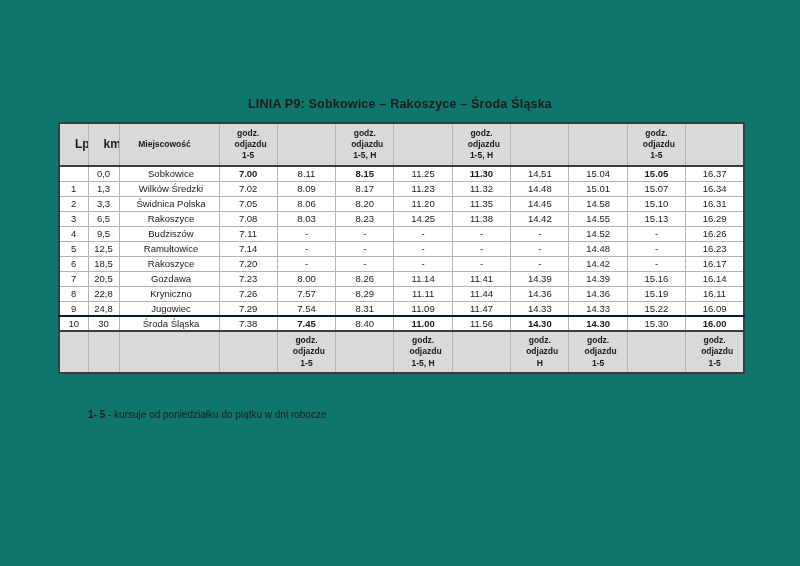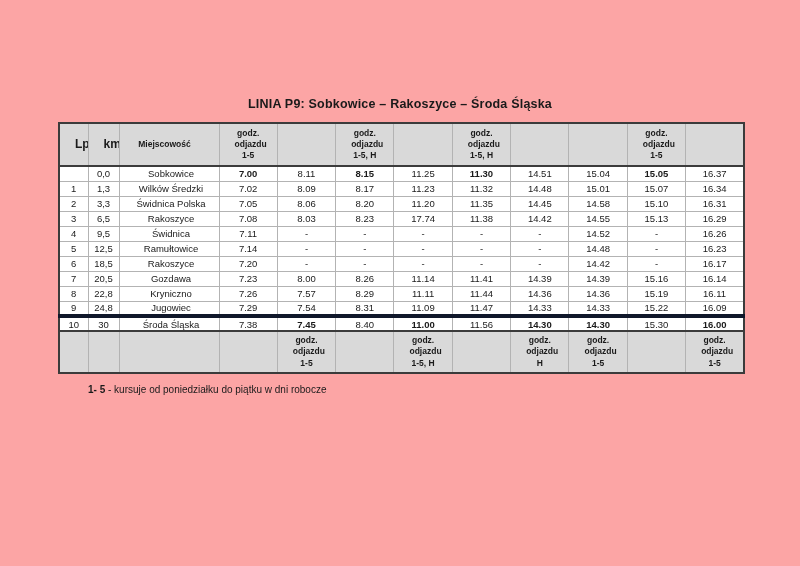--- a/index.html
+++ b/index.html
@@ -3,21 +3,21 @@
 <meta charset="utf-8">
 <style>
   * { box-sizing: border-box; }
   html, body { margin: 0; padding: 0; }
   body {
     width: 800px; height: 566px;
     background: #ffffff;
     font-family: "Liberation Sans", sans-serif;
     color: #1a1a1a;
   }
-  .page { position: relative; width: 800px; height: 566px; overflow: hidden; background: #fca5a5; }
+  .page { position: relative; width: 800px; height: 566px; overflow: hidden; background: #0f766e; }
 
   .title {
     position: absolute; top: 97px; left: 0; width: 100%;
     margin: 0; text-align: center;
     font-size: 12.5px; font-weight: 700; letter-spacing: 0.2px;
   }
 
   table.timetable {
     position: absolute; left: 58px; top: 122px; width: 687px;
     border-collapse: collapse; table-layout: fixed;
@@ -37,25 +37,25 @@
   }
   thead th { height: 43px; border-bottom: 2px solid #3b3b3b; }
   tfoot th { height: 42px; border-top: 2px solid #3b3b3b; }
   thead th.corner-place, tbody td.place { text-align: center; padding-left: 6px; }
   thead th.corner-lp, thead th.corner-km { font-size: 12px; }
 
   tbody td {
     font-size: 9.5px; height: 15px; padding: 0 2px;
     text-align: center; vertical-align: middle; background: #ffffff;
   }
-  tbody tr.last-row td { border-top: 4px solid #0f172a; }
+  tbody tr.last-row td { border-top: 2px solid #0f172a; }
   td.bold { font-weight: 700; }
 
   .legend {
-    position: absolute; left: 88px; top: 383px;
+    position: absolute; left: 88px; top: 408px;
     font-size: 10px; line-height: 14px; color: #1a1a1a;
   }
   .legend .sym { font-weight: 700; }
 </style>
 </head>
 <body>
 
 <div class="page">
 
   <h1 class="title">LINIA P9: Sobkowice – Rakoszyce – Środa Śląska</h1>
@@ -142,31 +142,31 @@
           <td class="time">15.10</td>
           <td class="time">16.31</td>
         </tr>
         <tr class="data-row">
           <td class="lp">3</td>
           <td class="km">6,5</td>
           <td class="place">Rakoszyce</td>
           <td class="time">7.08</td>
           <td class="time">8.03</td>
           <td class="time">8.23</td>
-          <td class="time">17.74</td>
+          <td class="time">14.25</td>
           <td class="time">11.38</td>
           <td class="time">14.42</td>
           <td class="time">14.55</td>
           <td class="time">15.13</td>
           <td class="time">16.29</td>
         </tr>
         <tr class="data-row">
           <td class="lp">4</td>
           <td class="km">9,5</td>
-          <td class="place">Świdnica</td>
+          <td class="place">Budziszów</td>
           <td class="time">7.11</td>
           <td class="time">-</td>
           <td class="time">-</td>
           <td class="time">-</td>
           <td class="time">-</td>
           <td class="time">-</td>
           <td class="time">14.52</td>
           <td class="time">-</td>
           <td class="time">16.26</td>
         </tr>

